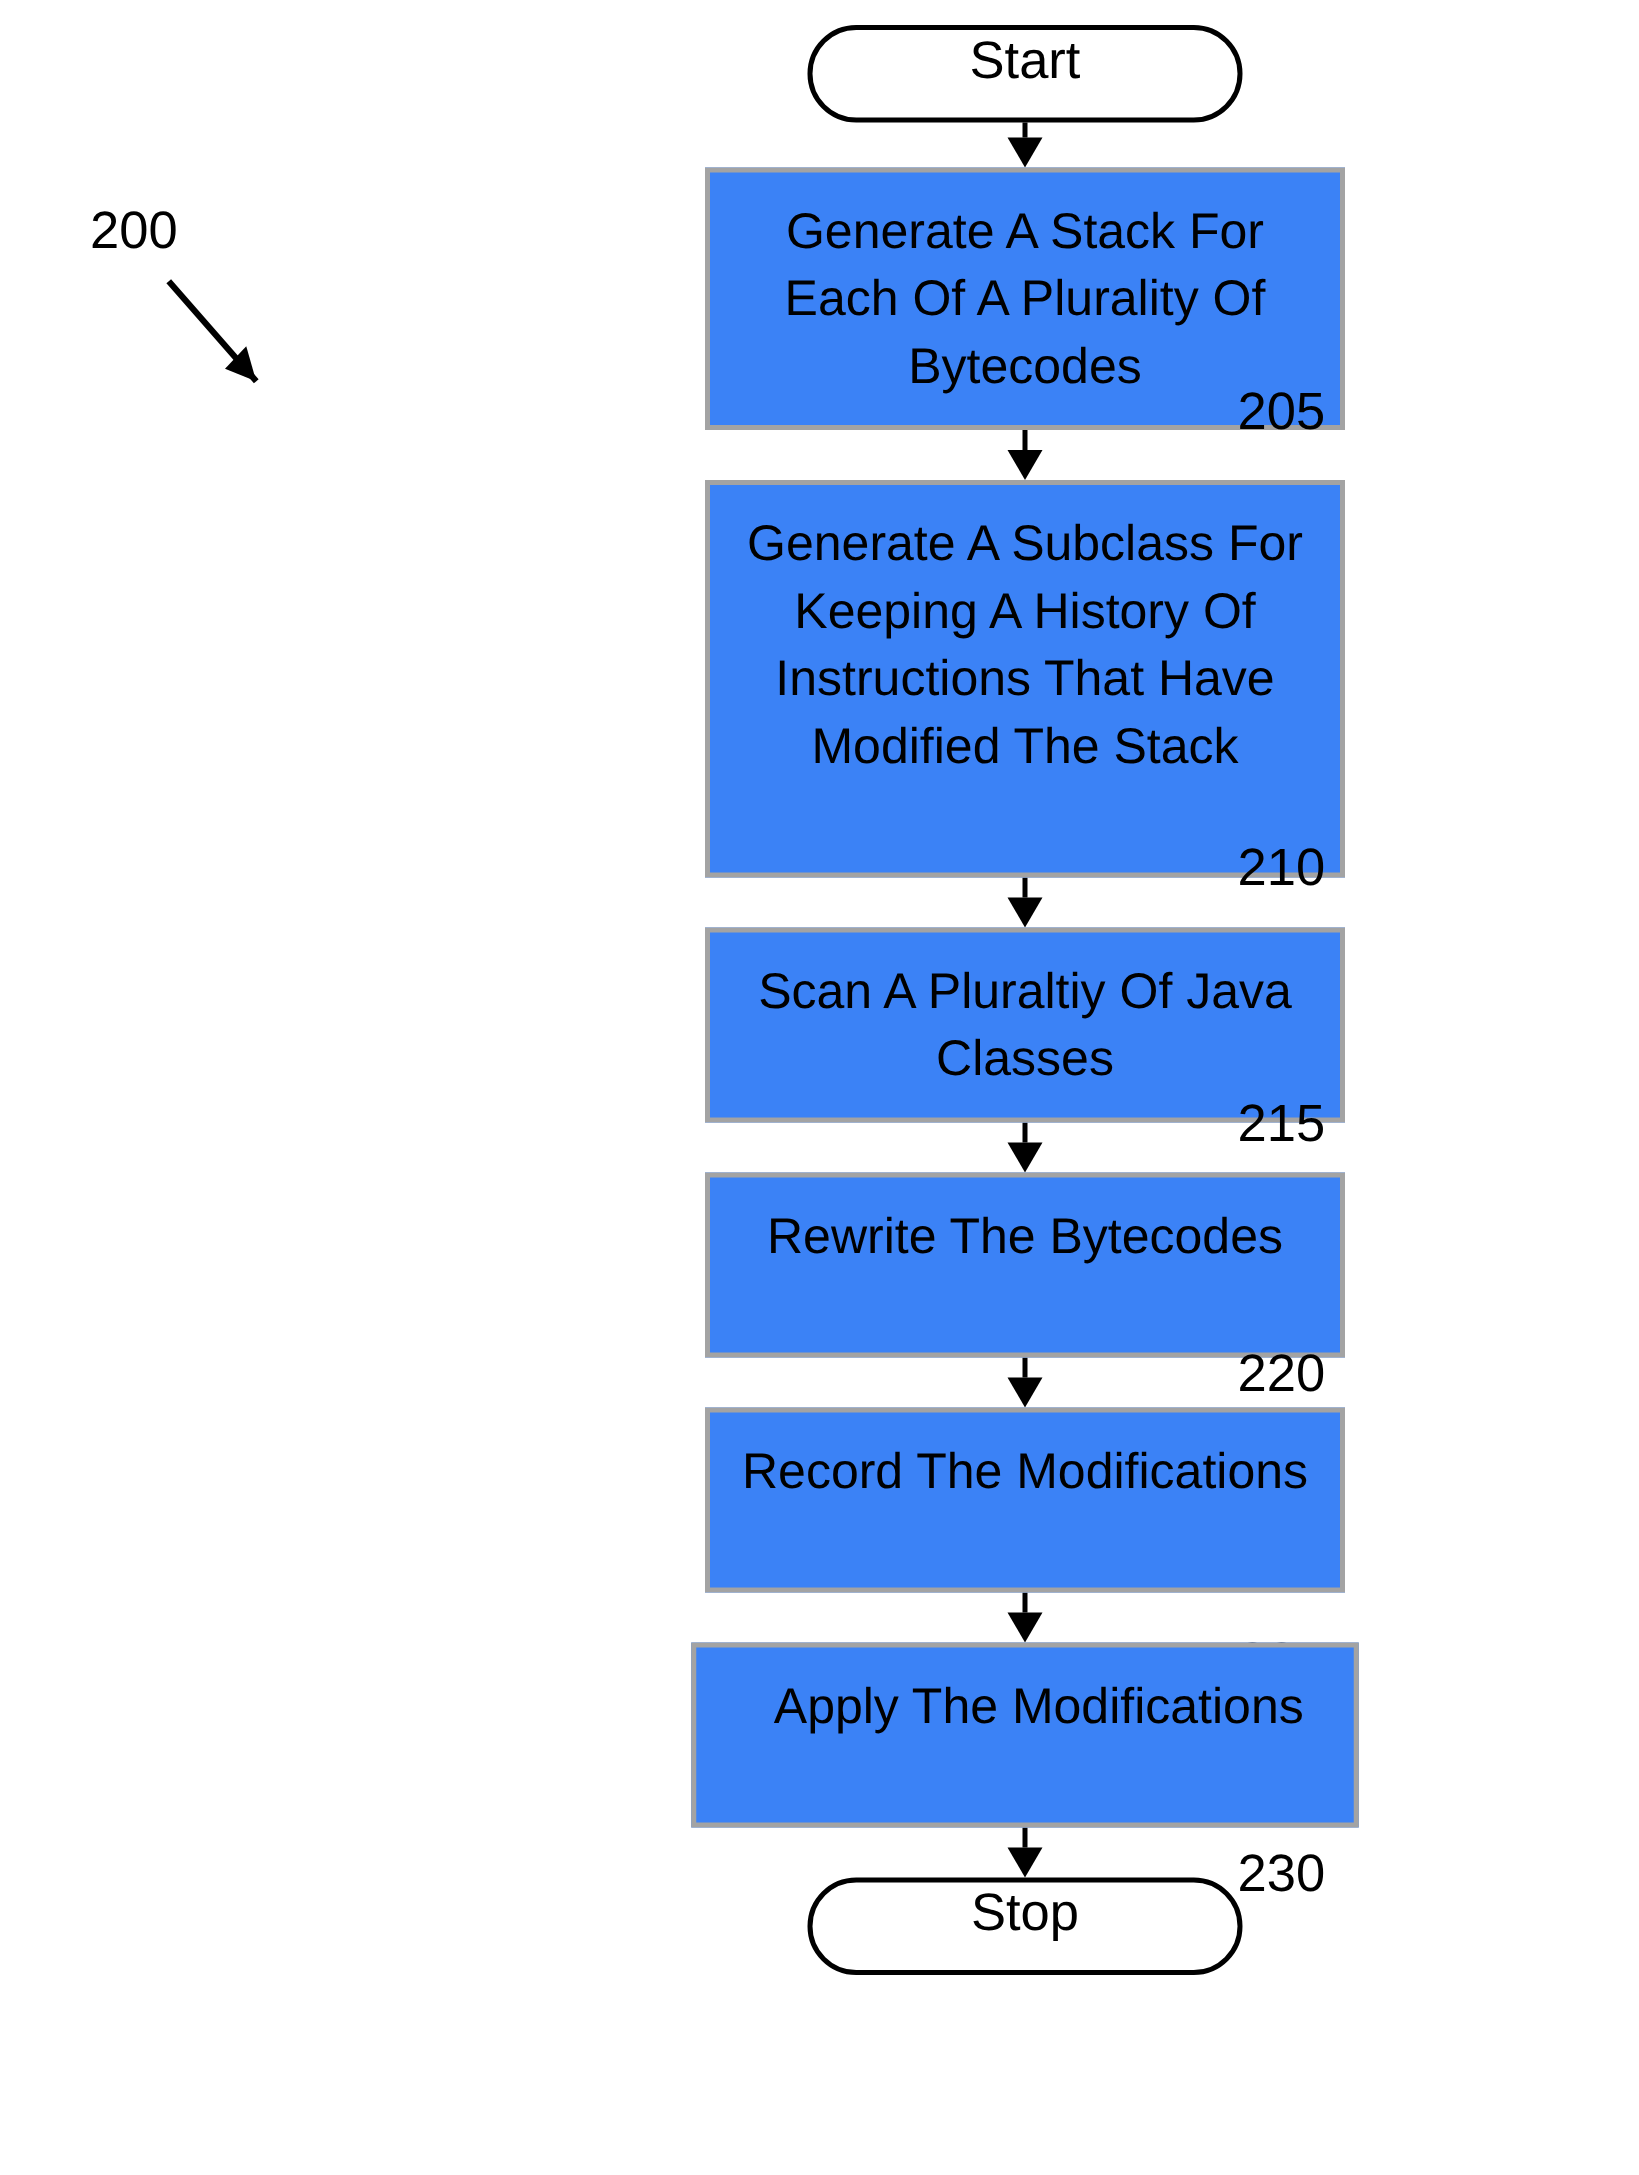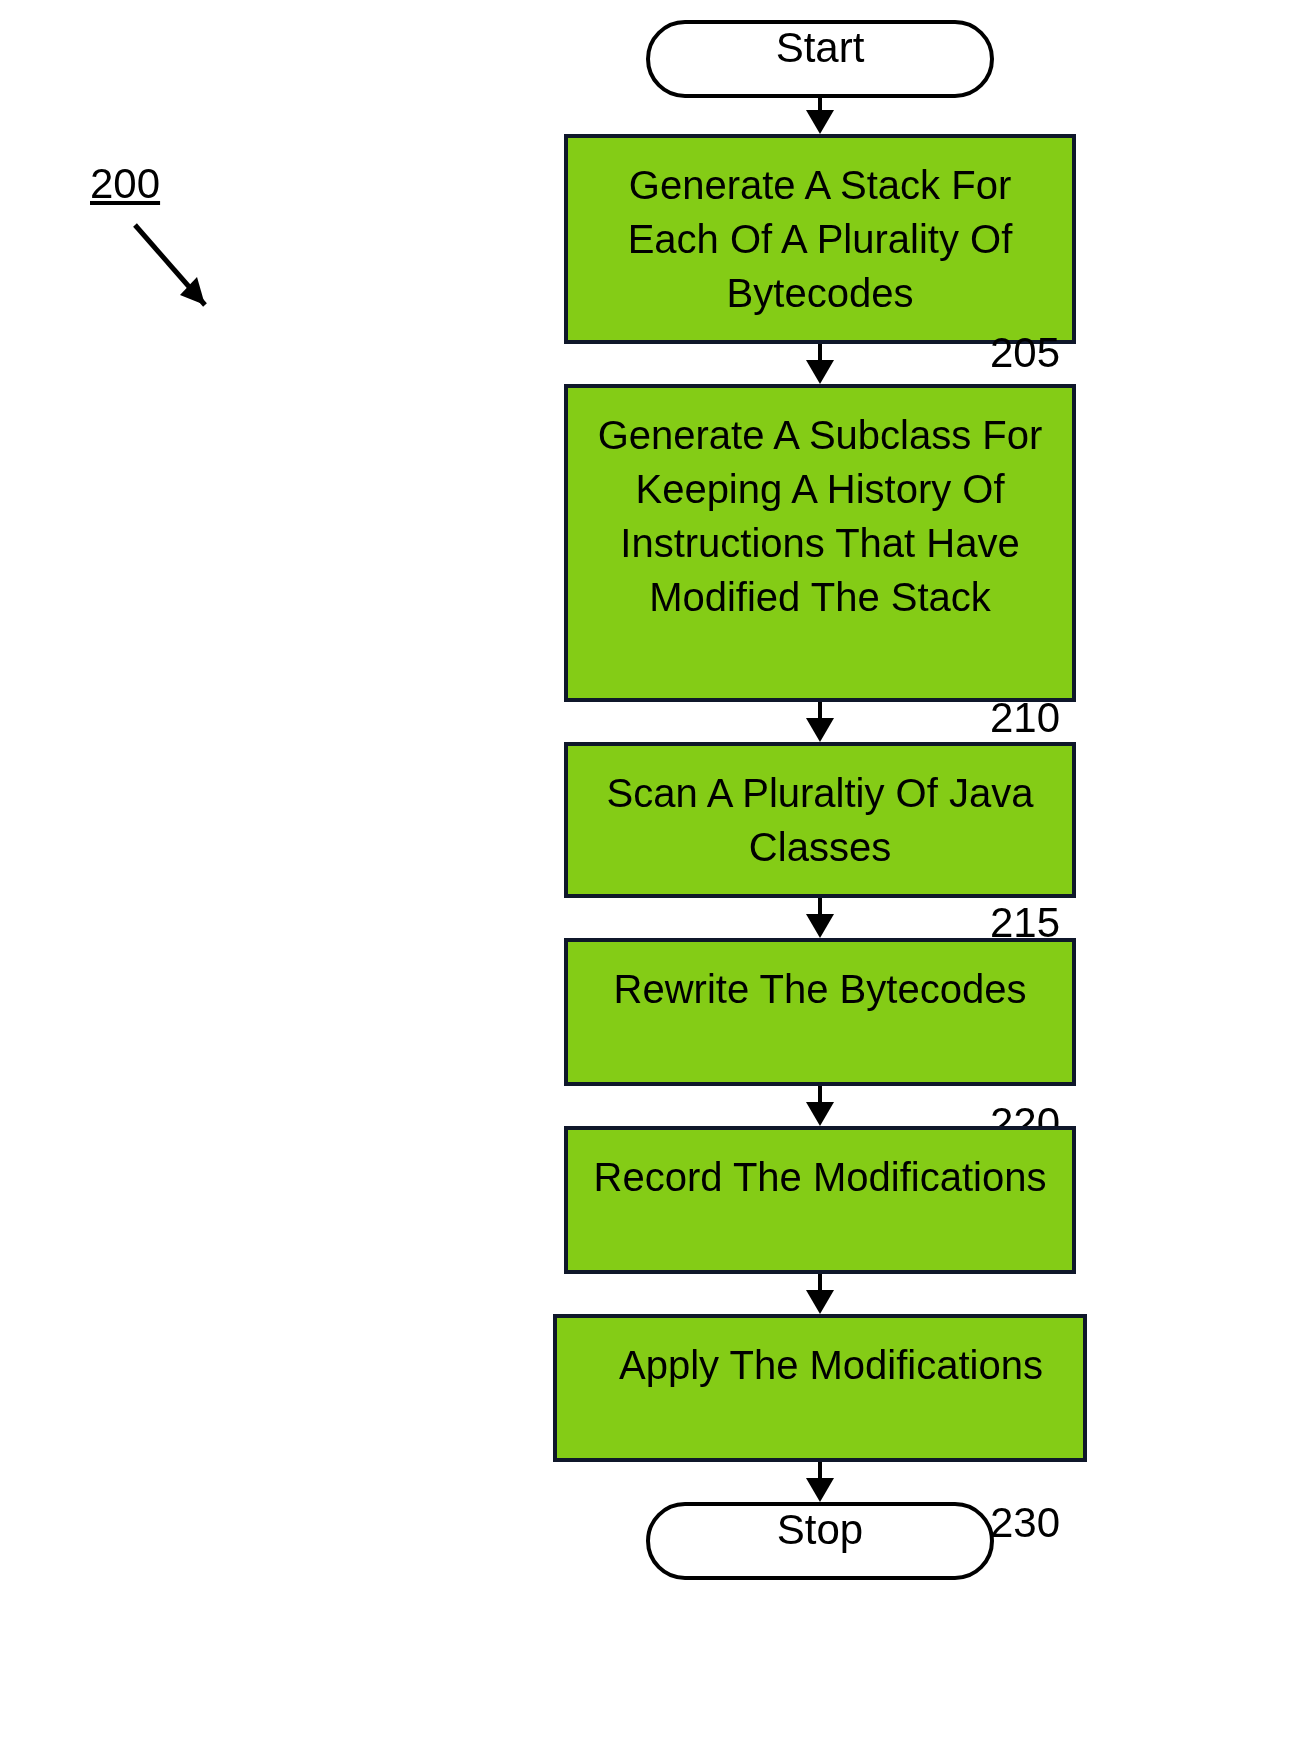--- a/index.html
+++ b/index.html
@@ -6,24 +6,23 @@
       margin: 0;
       padding: 0;
       background: white;
       font-family: Arial, Helvetica, sans-serif;
       width: 1311px;
       height: 1740px;
       position: relative;
     }
     .label-200 {
       position: absolute;
-      left: 90px;
+      left: 72px;
       top: 160px;
       font-size: 42px;
-      text-decoration: underline;
     }
     .arrow-200 {
       position: absolute;
       left: 130px;
       top: 220px;
     }
     .flowchart {
       position: absolute;
       left: 540px;
       top: 20px;
@@ -35,35 +34,34 @@
       border: 4px solid black;
       border-radius: 40px;
       display: flex;
       align-items: flex-start;
       justify-content: center;
       font-size: 42px;
       margin: 0 auto;
       background: white;
     }
     .box {
-      border: 4px solid #0f172a;
+      border: 4px solid #a3a3a3;
       width: 468px;
       margin: 0 auto;
       padding: 20px 18px;
       font-size: 40px;
       text-align: center;
       line-height: 1.35;
-      background: #84cc16;
+      background: #3b82f6;
       position: relative;
     }
     .step-label {
       position: absolute;
       font-size: 42px;
       text-align: right;
-      margin-top: 24px;
     }
     .connector {
       display: flex;
       flex-direction: column;
       align-items: center;
       margin: 0 auto;
     }
     .conn-line {
       width: 4px;
       background: black;

